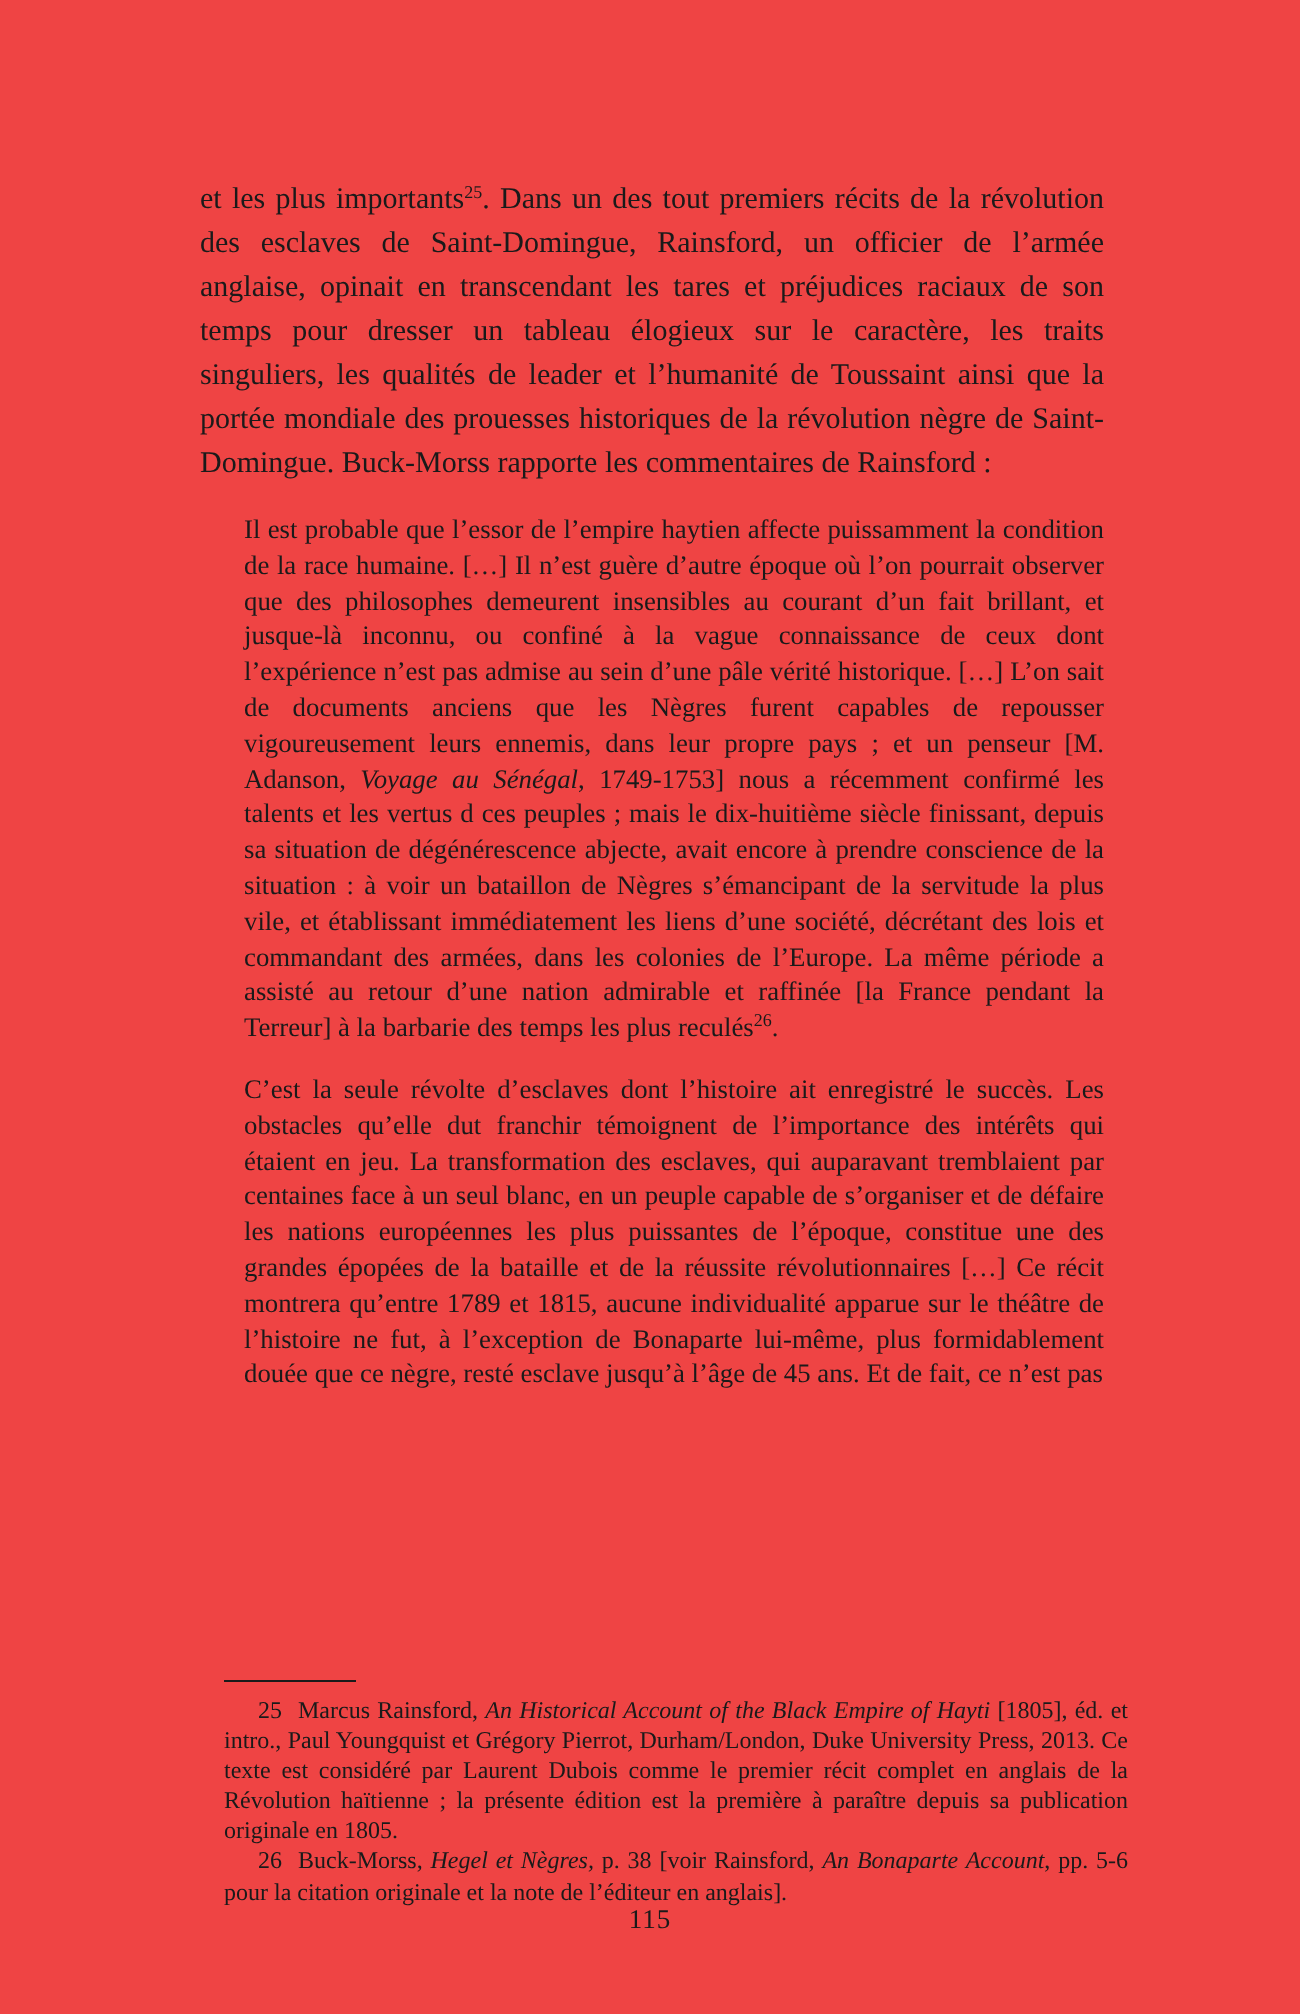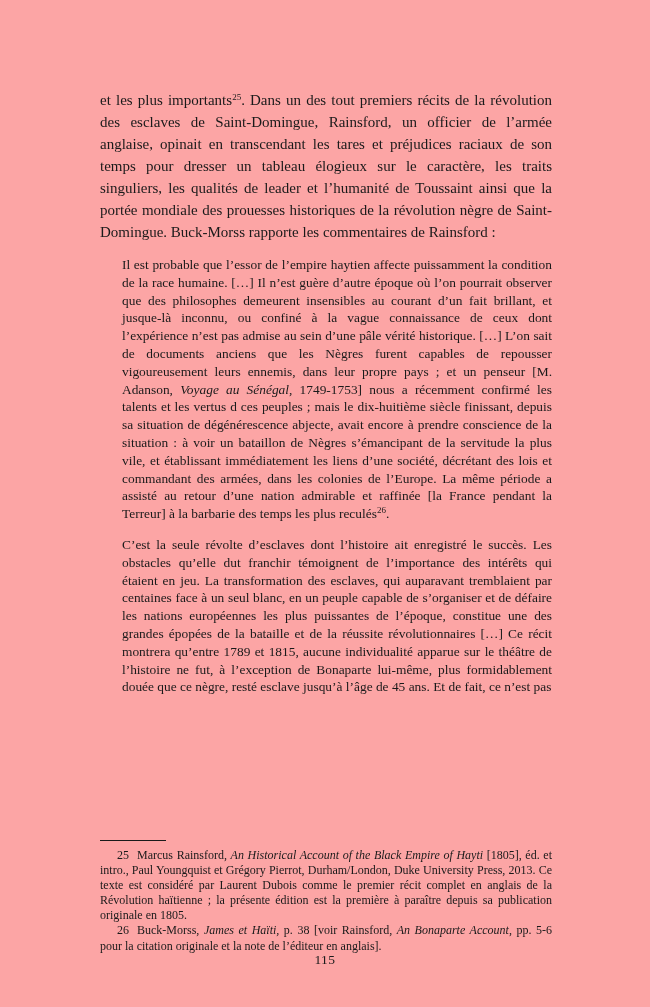--- a/index.html
+++ b/index.html
@@ -7,21 +7,21 @@
   body {
     background: #ffffff;
     font-family: "Liberation Serif", "DejaVu Serif", serif;
     color: #1a1a1a;
     position: relative;
     overflow: hidden;
   }
   .page {
     position: absolute;
     inset: 0;
-    background: #fca5a5;
+    background: #ef4444;
   }
   .text-block {
     position: absolute;
     left: 100px;
     top: 89px;
     width: 452px;
   }
   .body-para {
     font-size: 15px;
     line-height: 22px;
@@ -38,21 +38,21 @@
   }
   sup.note-ref {
     font-size: 9px;
     line-height: 0;
     vertical-align: baseline;
     position: relative;
     top: -5.5px;
   }
   .footnotes {
     position: absolute;
-    left: 100px;
+    left: 112px;
     top: 840px;
     width: 452px;
   }
   .fn-rule {
     width: 66px;
     height: 0;
     border-top: 1.2px solid #1a1a1a;
     margin-bottom: 7px;
   }
   .footnote {
@@ -89,18 +89,18 @@
 
     <blockquote class="quote">C’est la seule révolte d’esclaves dont l’histoire ait enregistré le succès. Les obstacles qu’elle dut franchir témoignent de l’importance des intérêts qui étaient en jeu. La transformation des esclaves, qui auparavant tremblaient par centaines face à un seul blanc, en un peuple capable de s’organiser et de défaire les nations européennes les plus puissantes de l’époque, constitue une des grandes épopées de la bataille et de la réussite révolutionnaires […] Ce récit montrera qu’entre 1789 et 1815, aucune individualité apparue sur le théâtre de l’histoire ne fut, à l’exception de Bonaparte lui-même, plus formidablement douée que ce nègre, resté esclave jusqu’à l’âge de 45 ans. Et de fait, ce n’est pas</blockquote>
 
   </main>
 
   <footer class="footnotes">
     <div class="fn-rule"></div>
 
     <p class="footnote"><span class="fn-num">25</span><span>Marcus Rainsford, </span><em>An Historical Account of the Black Empire of Hayti</em><span> [1805], éd. et intro., Paul Youngquist et Grégory Pierrot, Durham/London, Duke University Press, 2013. Ce texte est considéré par Laurent Dubois comme le premier récit complet en anglais de la Révolution haïtienne&nbsp;; la présente édition est la première à paraître depuis sa publication originale en 1805.</span></p>
 
-    <p class="footnote"><span class="fn-num">26</span><span>Buck-Morss, </span><em>James et Haïti,</em><span> p.&nbsp;38 [voir Rainsford, </span><em>An Bonaparte Account</em><span>, pp.&nbsp;5-6 pour la citation originale et la note de l’éditeur en anglais].</span></p>
+    <p class="footnote"><span class="fn-num">26</span><span>Buck-Morss, </span><em>Hegel et Nègres,</em><span> p.&nbsp;38 [voir Rainsford, </span><em>An Bonaparte Account</em><span>, pp.&nbsp;5-6 pour la citation originale et la note de l’éditeur en anglais].</span></p>
   </footer>
 
   <div class="page-number">115</div>
 
 </div>
 
 </body></html>

